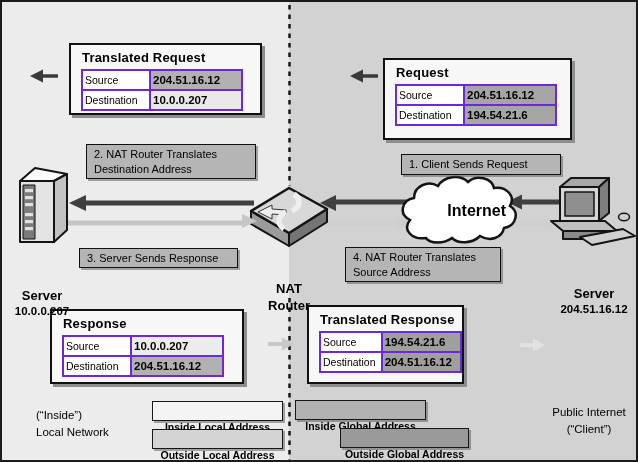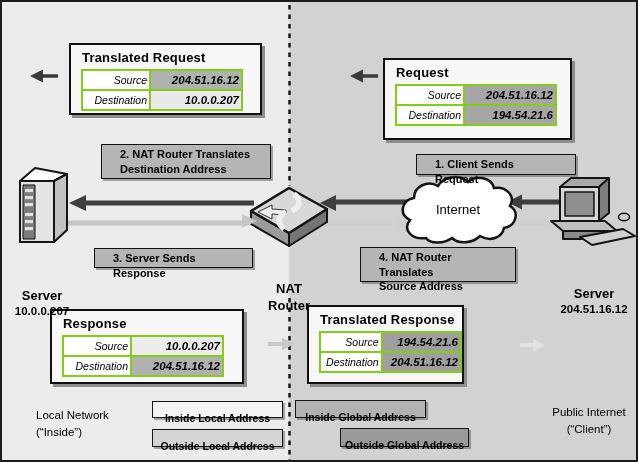--- a/index.html
+++ b/index.html
@@ -12,43 +12,43 @@
   #panel-right { left:287px; width:351px; }
   #svg-layer { position:absolute; left:0; top:0; z-index:2; }
 
   .nat-box {
     position:absolute; z-index:3; box-sizing:border-box;
     background:#f7f7f7; border:2.5px solid #101010;
     box-shadow:3px 3px 0 #8d8d8d;
   }
   .box-title { font-weight:bold; font-size:13px; margin:5px 0 4px 11px; letter-spacing:.2px; }
   .addr-table { border-collapse:collapse; margin-left:10px; }
-  .addr-table td { border:2px solid #84cc16; text-align:right;font-style:italic; }
+  .addr-table td { border:2px solid #6d28d9; text-align:left; }
   .addr-table td.lbl { width:62px; background:#ffffff; font-size:10.5px; padding:3px 2px; }
   .addr-table td.val { width:86px; font-size:11.5px; font-weight:bold; padding:3px 2px; }
 
   .step-box {
     position:absolute; z-index:3; box-sizing:border-box;
     background:#b5b5b5; border:1.5px solid #101010;
-    font-size:11px; font-weight:bold; line-height:14.5px;
-    padding:2px 18px; box-shadow:2px 2px 0 rgba(70,70,70,.45);margin-left:15px;
+    font-size:11px; font-weight:normal; line-height:14.5px;
+    padding:2px 7px; box-shadow:2px 2px 0 rgba(70,70,70,.45);
   }
 
   .node-label { position:absolute; z-index:3; text-align:center; font-weight:bold;margin-top:36px; }
   .node-label .nm { font-size:13px; line-height:17px; }
   .node-label .addr { font-size:11.5px; line-height:15px; }
 
   .legend-box {
     position:absolute; z-index:3; box-sizing:border-box;
     border:1.5px solid #161616; text-align:center;
-    font-size:10.5px; font-weight:bold; line-height:14px; padding-top:9px;
+    font-size:10.5px; font-weight:bold; line-height:14px; padding-top:18px;
     box-shadow:2px 2px 0 rgba(70,70,70,.45);
   }
   .corner-label { position:absolute; z-index:3; font-size:11.5px; line-height:17px; }
-  #internet-label { position:absolute; z-index:3; text-align:center; font-weight:normal; font-size:13px; }
+  #internet-label { position:absolute; z-index:3; text-align:right; font-weight:bold; font-size:16px; }
 </style>
 </head>
 <body>
 
 <div id="figure">
 
   <div class="panel" id="panel-left" style="background: rgb(236, 236, 236);"></div>
   <div class="panel" id="panel-right" style="background: rgb(210, 210, 210);"></div>
 
   <svg id="svg-layer" width="638" height="462" viewBox="0 0 638 462">
@@ -223,21 +223,21 @@
     <div class="nm">Router</div>
   </div>
   <div id="internet-label" style="left:408px;top:200px;width:96px">Internet</div>
 
   <div class="legend-box" style="left: 150px; top: 399px; width: 131px; height: 17px; background: rgb(244, 244, 244);">Inside Local Address</div>
   <div class="legend-box" style="left: 150px; top: 427px; width: 131px; height: 18px; background: rgb(212, 212, 212); text-align: center;">Outside Local Address</div>
   <div class="legend-box" style="left: 293px; top: 398px; width: 131px; height: 18px; background: rgb(178, 178, 178);">Inside Global Address</div>
   <div class="legend-box" style="left: 293px; top: 426px; width: 129px; height: 19px; background: rgb(154, 154, 154); margin-left: 45px;">Outside Global Address</div>
 
   <div class="corner-label" style="left:34px;top:405px">
+    <div>(“Inside”)</div>
     <div>Local Network</div>
-    <div>(“Inside”)</div>
   </div>
   <div class="corner-label" style="left:542px;top:402px;width:90px;text-align:center">
     <div>Public Internet</div>
     <div>(“Client”)</div>
   </div>
 
 </div>
 
 </body></html>

